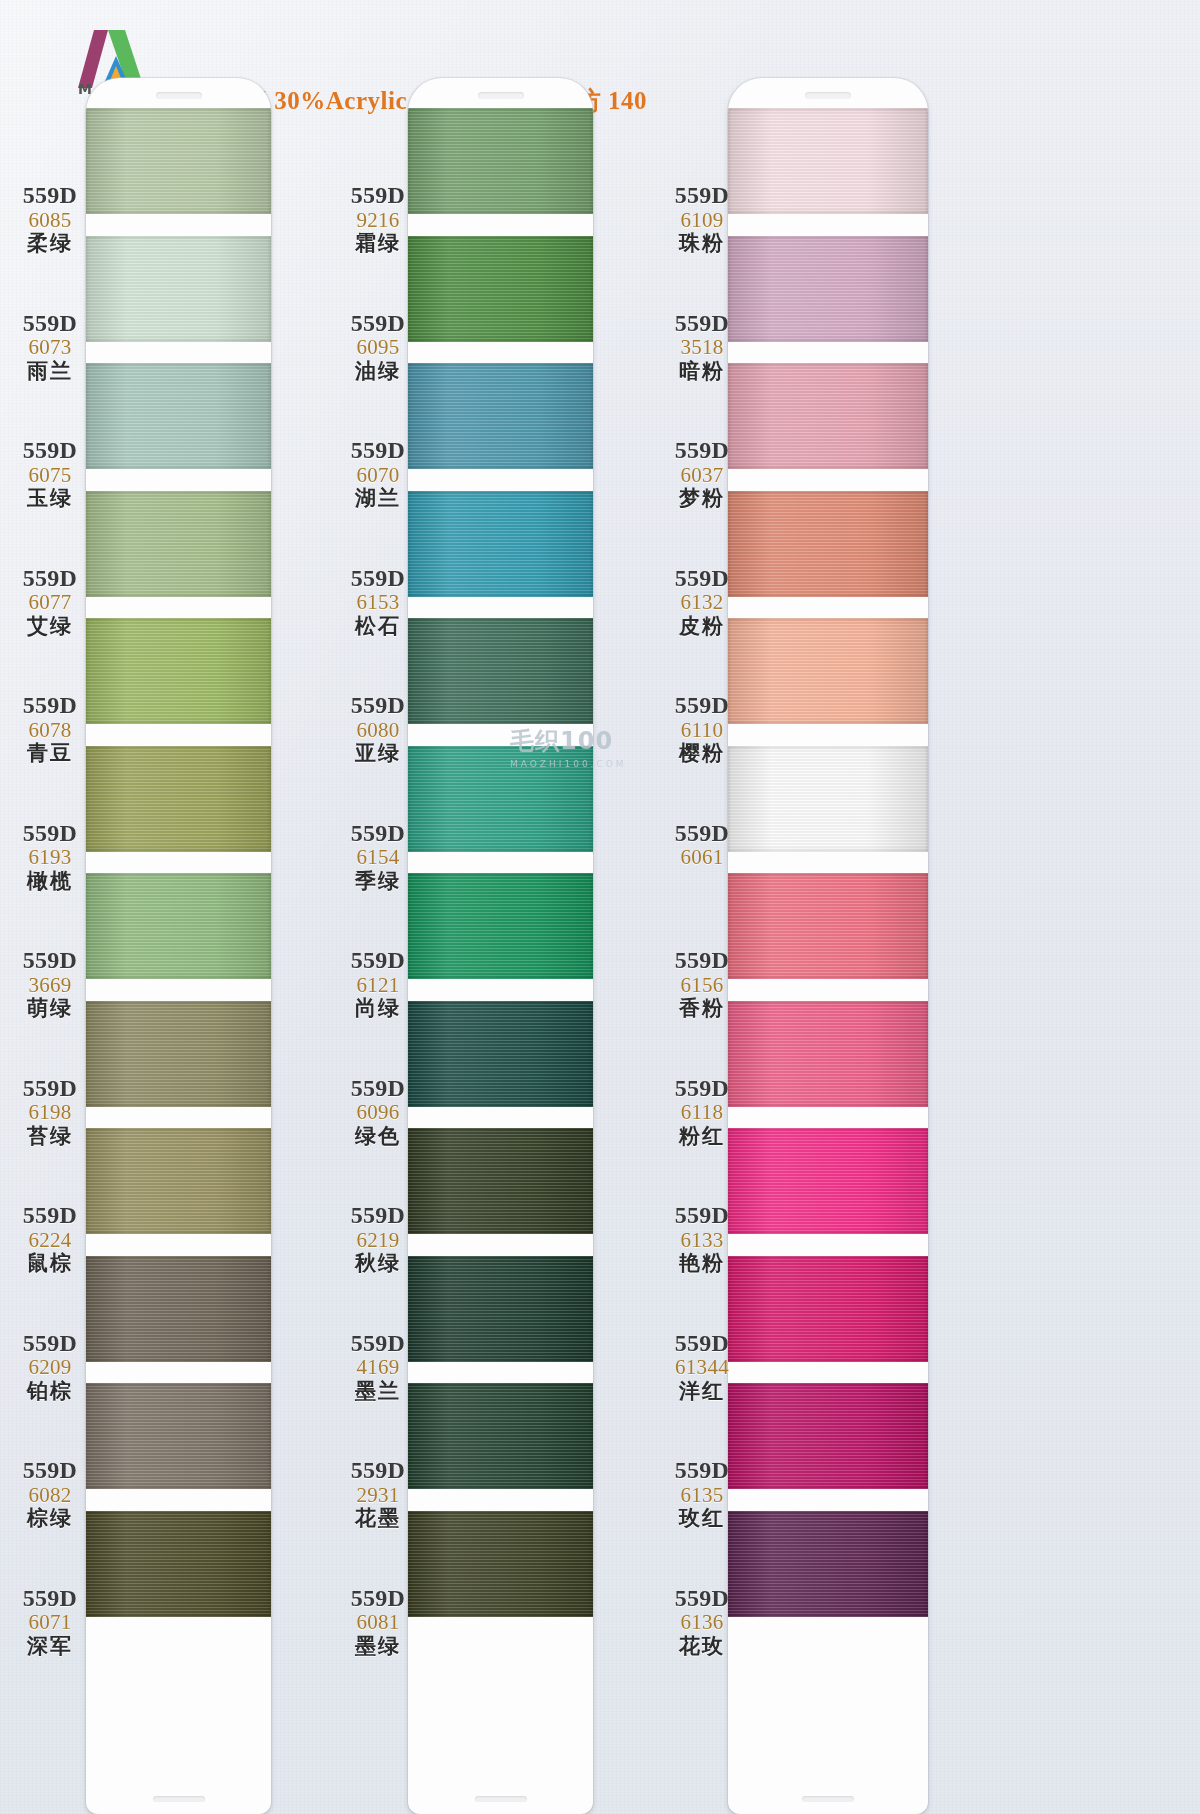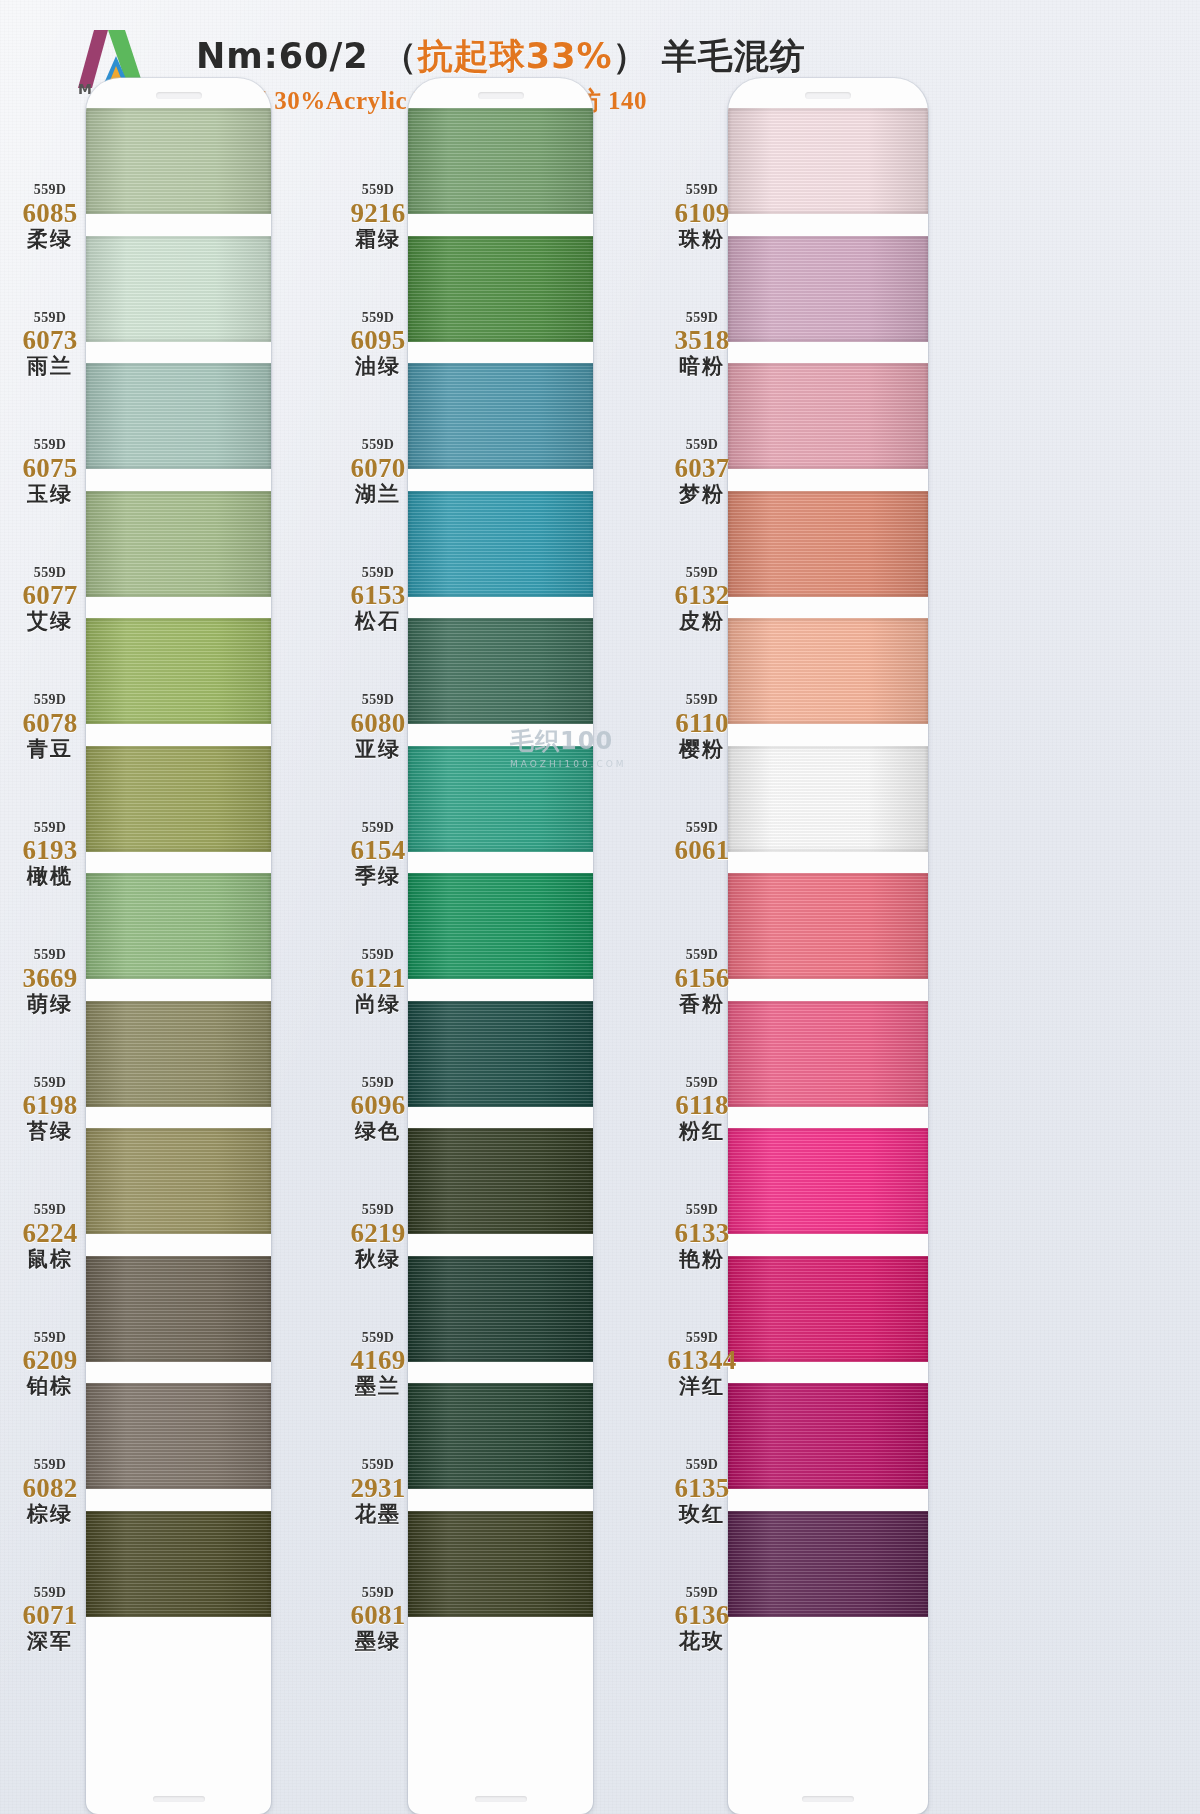--- a/index.html
+++ b/index.html
@@ -38,26 +38,26 @@
   #title-main .hl{color:#e2761f;}
   #subtitle{
     position:absolute;left:210px;top:84px;
     font-family:"Liberation Serif", serif;
     font-weight:bold;font-size:25px;letter-spacing:.5px;
     color:#e2761f;white-space:nowrap;
   }
   .col-labels{position:absolute;top:0;width:80px;}
   .label-block{position:absolute;text-align:center;width:80px;line-height:1.12;}
   .lb-prefix{
-    font-family:"Liberation Serif", serif;font-weight:bold;font-size:14px;
+    font-family:"Liberation Serif", serif;font-weight:bold;font-size:24px;
     color:#3a3a3a;letter-spacing:.3px;
     text-shadow:0 1px 0 rgba(255,255,255,.85);
   }
   .lb-code{
-    font-family:"Liberation Serif", serif;font-weight:bold;font-size:27px;
+    font-family:"Liberation Serif", serif;font-weight:normal;font-size:21px;
     color:#a97b2c;letter-spacing:.3px;
     text-shadow:0 1px 0 rgba(255,255,255,.9);
   }
   .lb-name{
     font-family:"DejaVu Sans", sans-serif;font-weight:bold;font-size:21px;
     color:#2c2c2c;letter-spacing:2px;
     text-shadow:0 1px 0 rgba(255,255,255,.85);
   }
 
   
@@ -114,23 +114,20 @@
 
 <div id="header">
   <svg id="logo" viewBox="0 0 78 66">
     <path d="M30 2 L47 2 L66 60 L50 60 Z" fill="#5cb85c"></path>
     <path d="M30 2 L16 2 L0 60 L14 60 Z" fill="#9b3f6e"></path>
     <path d="M38 28 L52 60 L24 60 Z" fill="#2f8fd0"></path>
     <path d="M38 38 L47 60 L29 60 Z" fill="#f0a830"></path>
     <text x="0" y="66" font-family="DejaVu Sans, sans-serif" font-size="14" font-weight="bold" fill="#555">M</text>
   </svg>
 
-  <div id="title-main">
-    <span>Nm:60/2 （</span><span class="hl">抗起球33%</span><span>） 羊毛混纺</span>
-  </div>
 
   <div id="subtitle">Wool  30%Acrylic  Polyester-半精纺  140</div>
 </div>
 
 <div id="columns-root">
     <div class="card" style="left: 86px; top: 78px; width: 185px; height: 1736px;">
       <div class="card-notch"></div>
       <div class="card-foot"></div>
       <div class="swatch" style="top: 30px; height: 106px; background-color: rgb(182, 201, 166);"></div>
       <div class="swatch" style="top: 157.5px; height: 106px; background-color: rgb(207, 228, 211);"></div>

